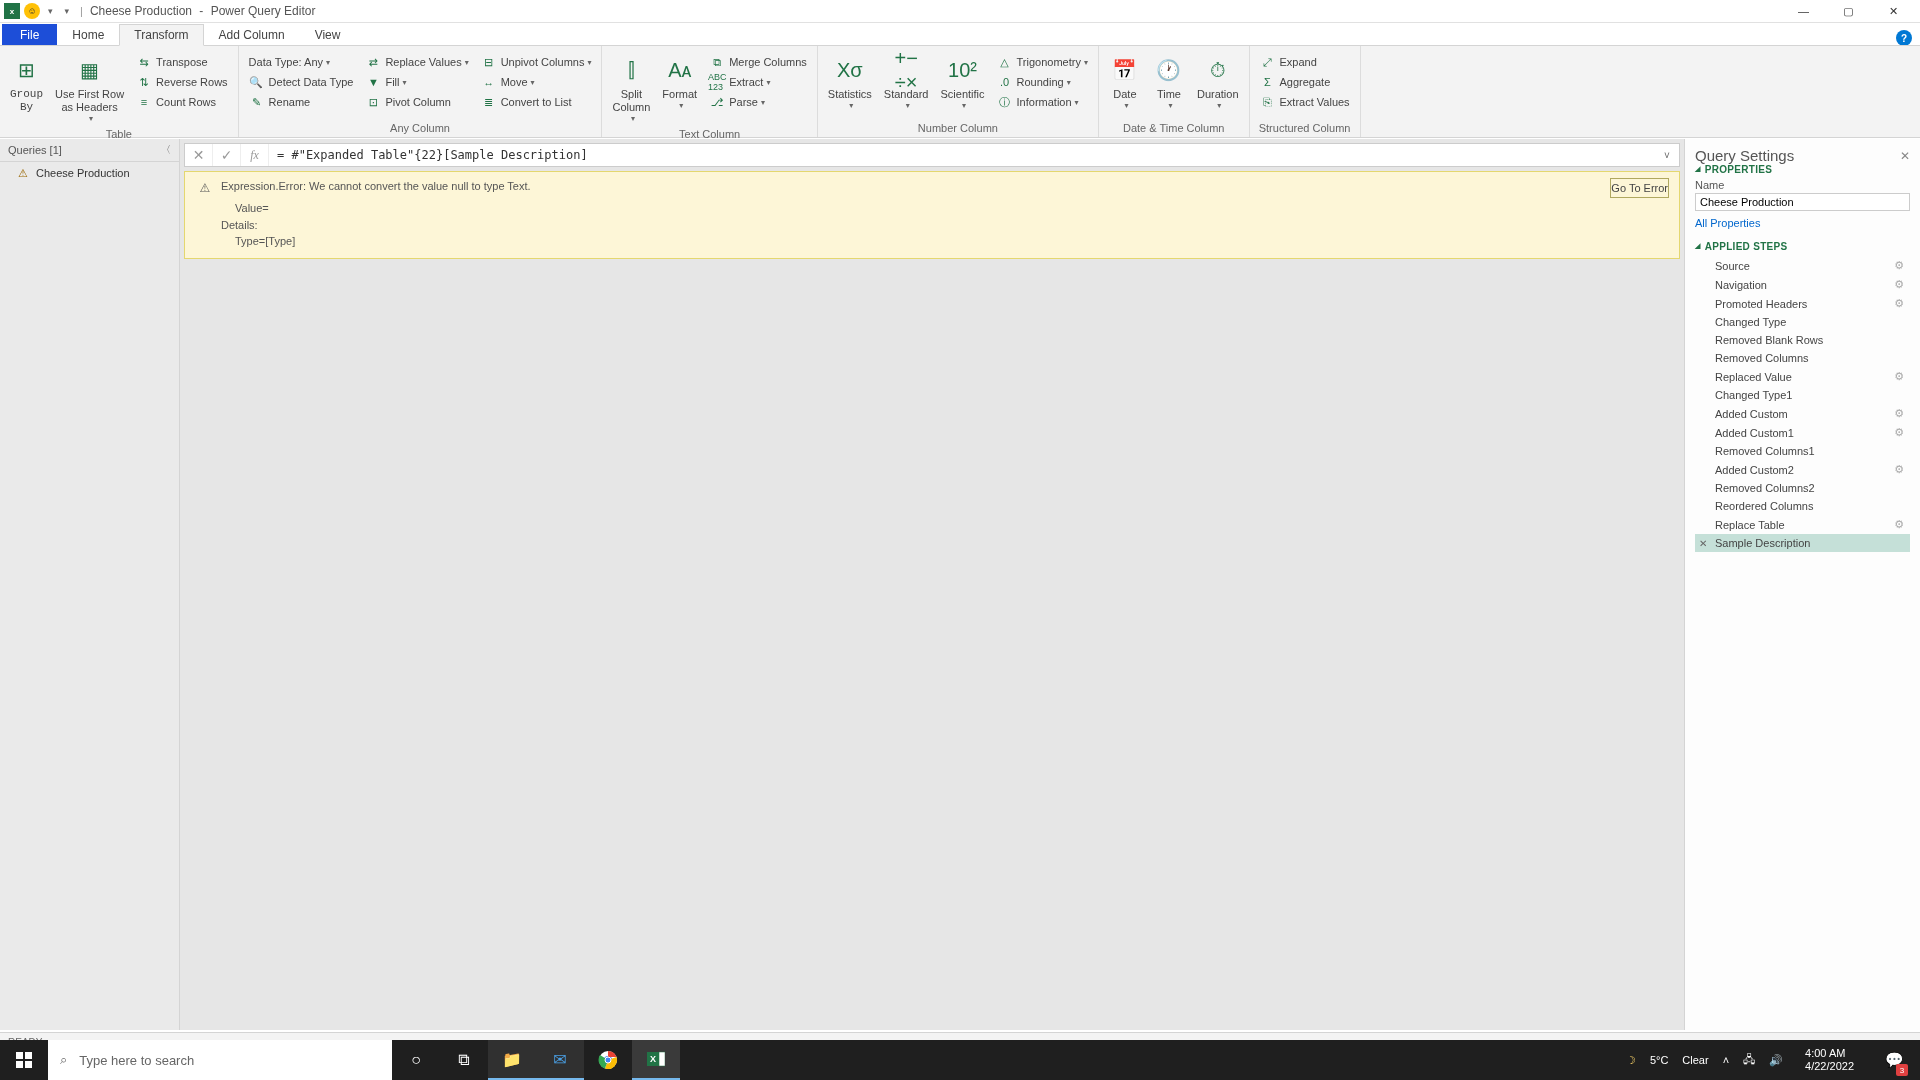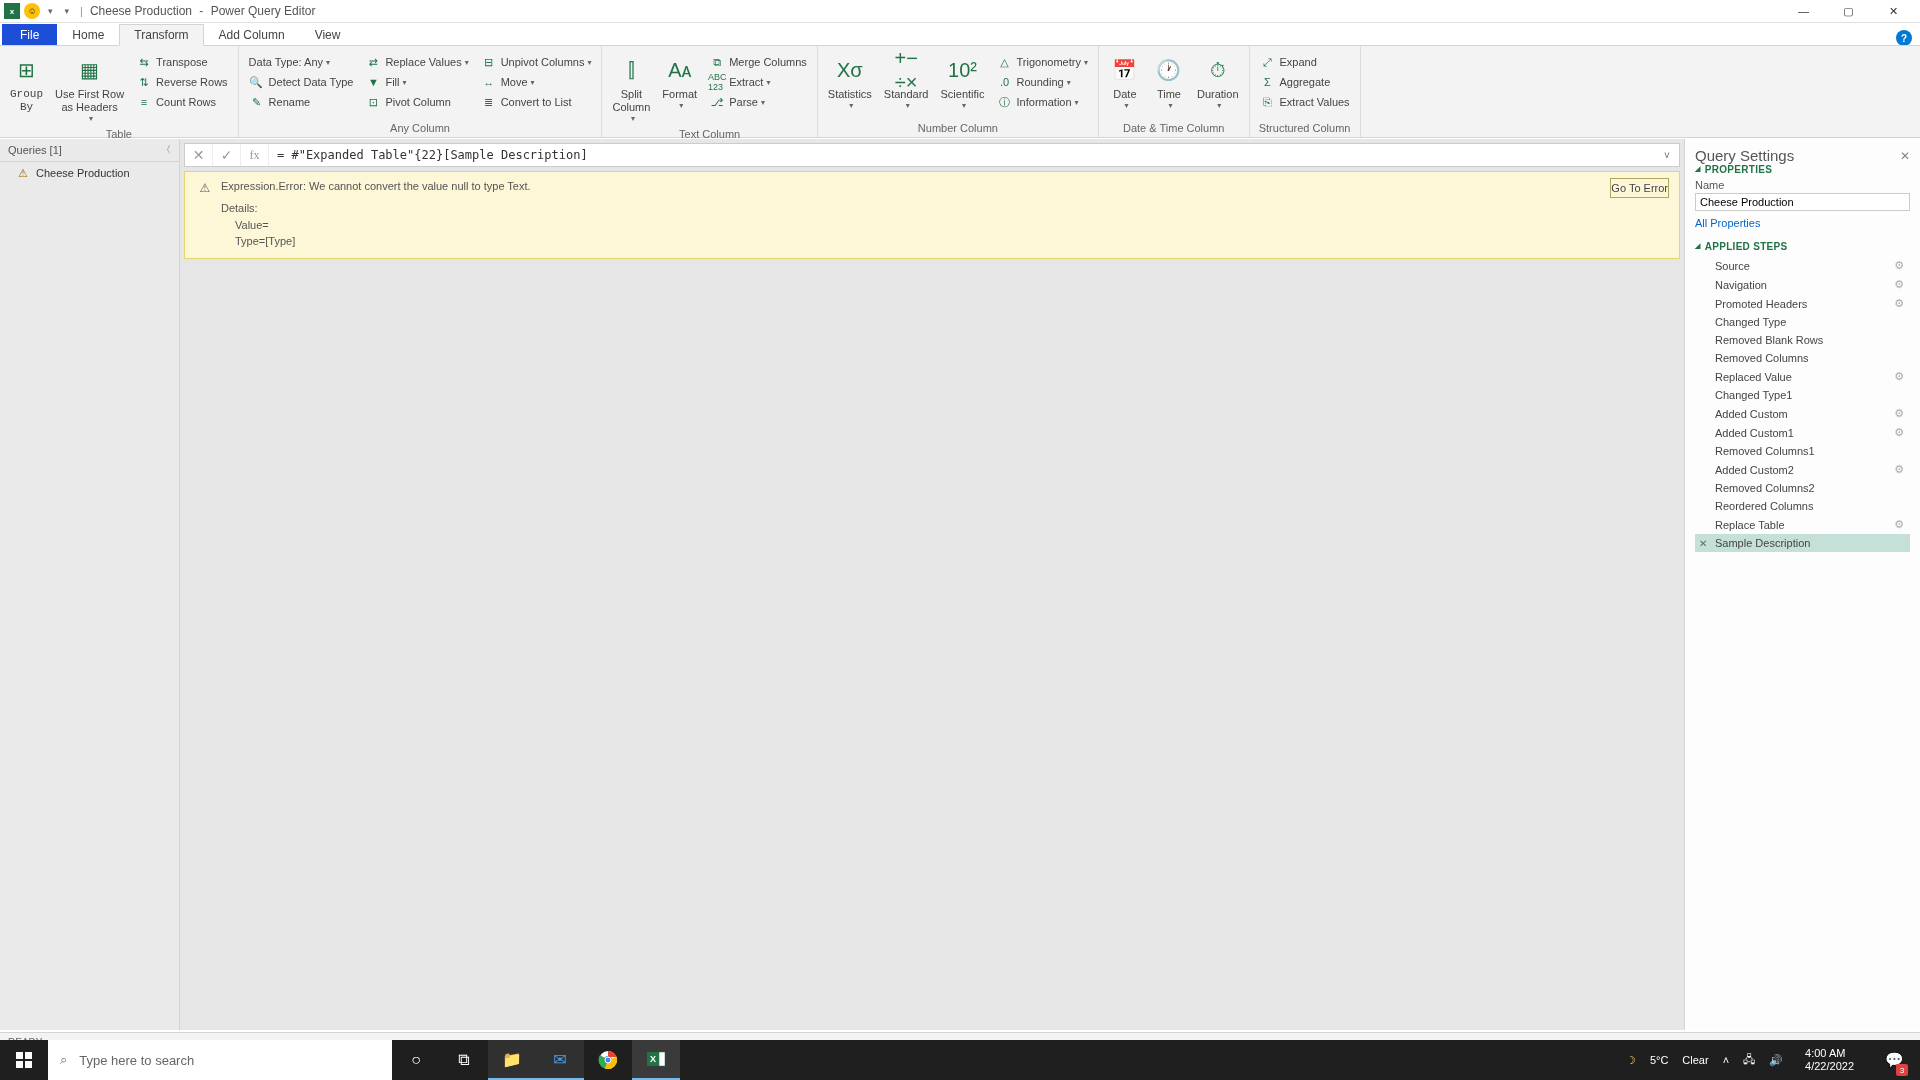--- a/index.html
+++ b/index.html
@@ -39,21 +39,21 @@
 .body-area { position: absolute; top: 139px; bottom: 50px; left: 0; right: 0; display: flex; }
 .queries-pane { width: 180px; background: #eaeaea; border-right: 1px solid #d4d4d4; display: flex; flex-direction: column; }
 .queries-hdr { padding: 4px 8px; font-size: 11px; color: #555; display: flex; align-items: center; border-bottom: 1px solid #d4d4d4; background: #eaeaea; }
 .collapse-q { margin-left: auto; font-size: 10px; color: #555; }
 .query-item { padding: 4px 8px 4px 16px; font-size: 11px; color: #333; display: flex; align-items: center; gap: 6px;}
 .warn-tri { width: 14px; height: 14px; display:inline-flex; align-items:center; justify-content:center; color: #996600;}
 
 .main-area { flex: 1; background: #e6e6e6; display: flex; flex-direction: column; }
 .formula-bar { height: 24px; background: #fff; margin: 4px; display: flex; align-items: center; border: 1px solid #ccc; }
 .fb-btn { width: 28px; display: flex; align-items: center; justify-content: center; color: #999; font-size: 14px; height: 100%; border-right: 1px solid #eee;}
-.fb-btn.fx { font-family: serif; font-size: 12px; }
+.fb-btn.fx { font-style: italic; font-family: serif; font-size: 12px; }
 .fb-input { flex: 1; padding: 0 8px; font-family: Consolas, monospace; font-size: 12px; color: #333; }
 .fb-expand { width: 24px; text-align:center; color:#666; font-size:10px;}
 
 .error-panel { margin: 0 4px; background: #fdf6d7; border: 1px solid #e4d76f; padding: 8px 12px; font-size: 11px; color: #555; position: relative; min-height: 80px;}
 .error-line { display: flex; align-items: flex-start; gap: 8px; }
 .err-ico { width: 16px; height: 16px; display: inline-flex; align-items:center; justify-content:center; font-size: 12px;}
 .error-details { padding-left: 24px; margin-top: 4px; line-height: 1.5;}
 .goto-btn { position: absolute; top: 6px; right: 10px; border: 1px solid #b0a860; background: #fdf6d7; padding: 3px 0; font-size: 11px; color: #444; }
 
 .settings-pane { width: 236px; background: #fdfdfd; border-left: 1px solid #d4d4d4; padding: 8px 10px; }
@@ -334,22 +334,22 @@
       <div class="fb-btn fx">fx</div>
       <div class="fb-input">= #"Expanded Table"{22}[Sample Description]</div>
       <div class="fb-expand">˅</div>
     </div>
     <div class="error-panel">
       <div class="error-line">
         <span class="err-ico">⚠</span>
         <span>Expression.Error: We cannot convert the value null to type Text.</span>
       </div>
       <div class="error-details">
+        <div style="padding-left:14px">Value=</div>
         <div>Details:</div>
-        <div style="padding-left:14px">Value=</div>
         <div style="padding-left:14px">Type=[Type]</div>
       </div>
       <button class="goto-btn">Go To Error</button>
     </div>
   </div>
 
   <div class="settings-pane">
     <div class="settings-title">
       <span>Query Settings</span>
       <span class="settings-close">✕</span>

